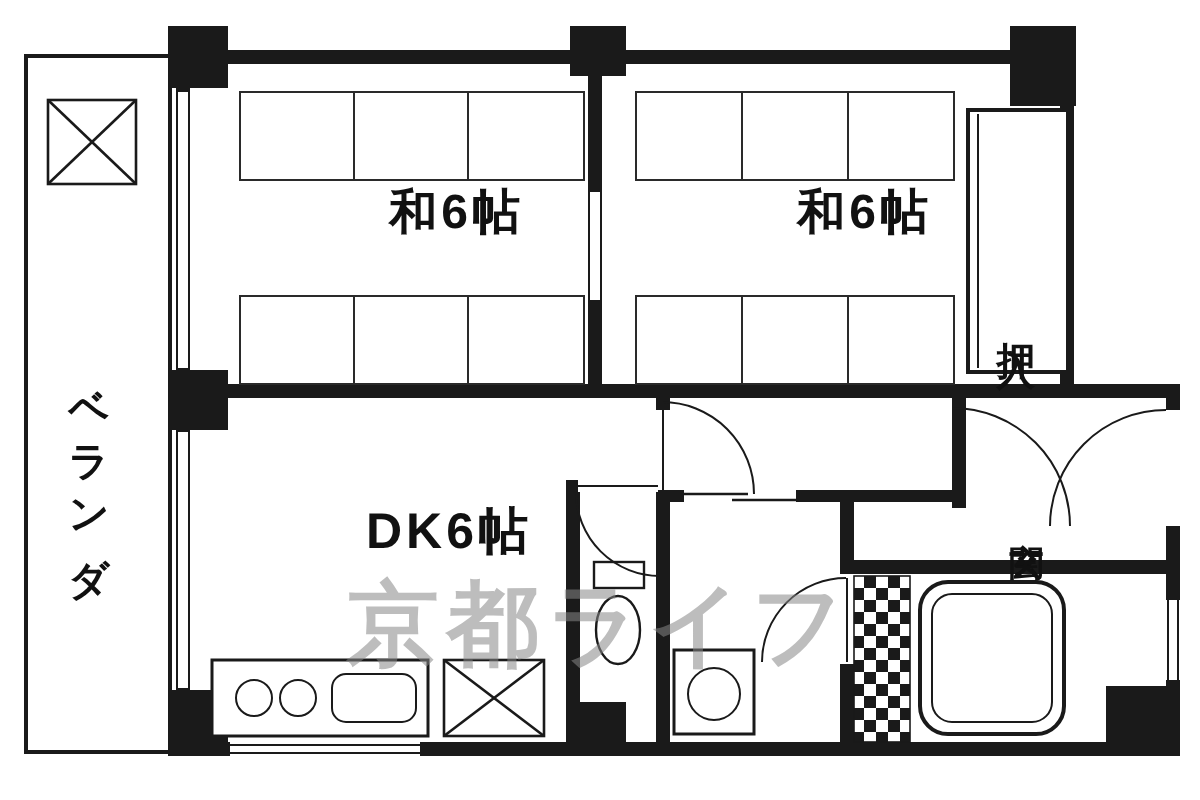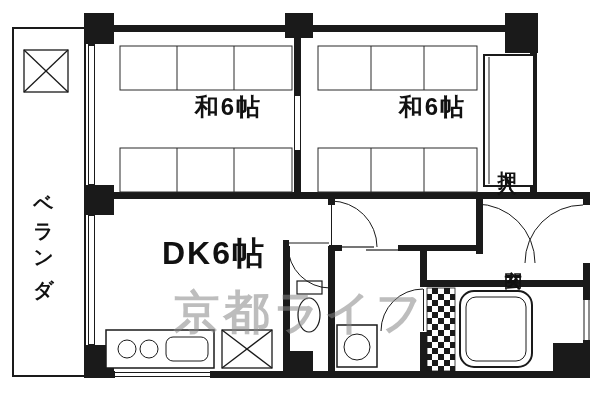--- a/index.html
+++ b/index.html
@@ -153,17 +153,17 @@
   <div class="label v" style="left:33px;top:112px;height:180px;">ベランダ</div>
 
   <div class="label h" style="left:122px;top:94px;width:140px;">和6帖</div>
 
   <div class="label h" style="left:326px;top:94px;width:140px;">和6帖</div>
 
   <div class="label v" style="left:496px;top:82px;height:80px;font-size:19px;letter-spacing:3px;">押入</div>
 
   <div class="label v" style="left:503px;top:202px;height:60px;font-size:17px;letter-spacing:2px;">玄関</div>
 
-  <div class="label h" style="left:116px;top:236px;width:150px;font-size:32px;">DK6帖</div>
+  <div class="label h" style="left:116px;top:253px;width:150px;font-size:25px;">DK6帖</div>
 
   <div class="watermark">京都ライフ</div>
 
 </div>
 
 </body></html>

